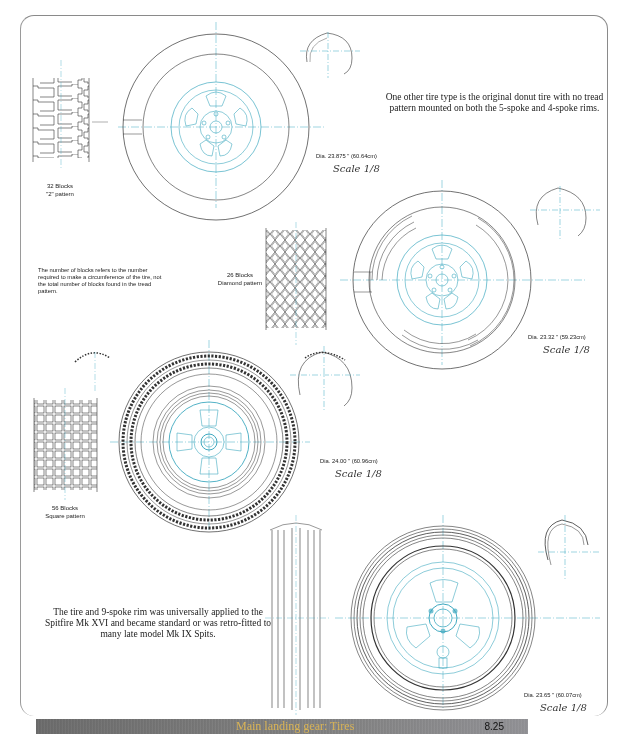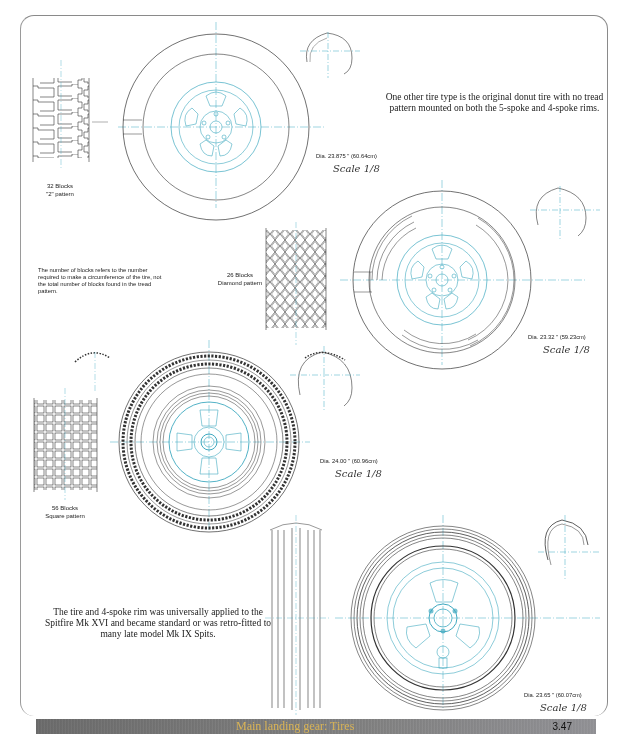--- a/index.html
+++ b/index.html
@@ -5,21 +5,21 @@
   html, body { margin: 0; padding: 0; background: #ffffff; }
   body { width: 625px; height: 750px; position: relative; overflow: hidden; font-family: "Liberation Sans", sans-serif; }
   .frame { position: absolute; left: 20px; top: 15px; width: 586px; height: 700px; border: 1px solid #8a8a8a; border-top: 1px solid #8a8a8a; border-radius: 14px; border-bottom: none; border-left: 1px solid #9a9a9a; }
   svg.drawing { position: absolute; left: 0; top: 0; }
   .txt { position: absolute; color: #222; }
   .serif { font-family: "Liberation Serif", serif; }
   .note-serif { font-size: 9.5px; line-height: 11px; text-align: center; }
   .small { font-size: 5.8px; line-height: 7px; }
   .cap { text-align: center; font-size: 6px; line-height: 7.5px; }
   .scale { font-family: "DejaVu Serif", serif; font-style: italic; font-size: 10px; color: #333; }
-  .footer { position: absolute; left: 36px; top: 719px; width: 560px; height: 15px;
+  .footer { position: absolute; left: 36px; top: 719px; width: 492px; height: 15px;
             background: repeating-linear-gradient(90deg, #6f6f6f 0px, #8a8a8a 1px, #737373 2px, #9c9c9c 3px);
             background-color: #7d7d7d; }
   .footer-grad { position: absolute; inset: 0; background: linear-gradient(90deg, rgba(60,60,60,0.3), rgba(140,140,140,0.1) 60%, rgba(170,170,180,0.4)); }
   .footer-title { position: absolute; left: 200px; top: 0px; font-family: "Liberation Serif", serif; font-size: 12px; line-height: 15px; color: #d8b356; }
   .footer-page { position: absolute; right: 24px; top: 0px; font-family: "Liberation Sans", sans-serif; font-size: 10px; line-height: 15px; color: #111; }
 </style>
 </head>
 <body>
 
 <div class="frame"></div>
@@ -227,22 +227,22 @@
 <div class="txt scale" style="left:543px; top:344px;">Scale 1/8</div>
 
 <div class="txt small" style="left:320px; top:458px;">Dia. 24.00 " (60.96cm)</div>
 <div class="txt scale" style="left:335px; top:468px;">Scale 1/8</div>
 
 <div class="txt cap" style="left:30px; top:505px; width:70px;">
   <div>56 Blocks</div>
   <div>Square pattern</div>
 </div>
 
-<div class="txt serif note-serif" style="left:38px; top:607px; width:240px;">The tire and 4-spoke rim was universally applied to the Spitfire Mk XVI and became standard or was retro-fitted to many late model Mk IX Spits.</div>
+<div class="txt serif note-serif" style="left:38px; top:607px; width:240px;">The tire and 9-spoke rim was universally applied to the Spitfire Mk XVI and became standard or was retro-fitted to many late model Mk IX Spits.</div>
 
 <div class="txt small" style="left:524px; top:692px;">Dia. 23.65 " (60.07cm)</div>
 <div class="txt scale" style="left:540px; top:702px;">Scale 1/8</div>
 
 <div class="footer">
   <div class="footer-grad"></div>
   <div class="footer-title">Main landing gear: Tires</div>
-  <div class="footer-page">3.47</div>
+  <div class="footer-page">8.25</div>
 </div>
 
 </body></html>

